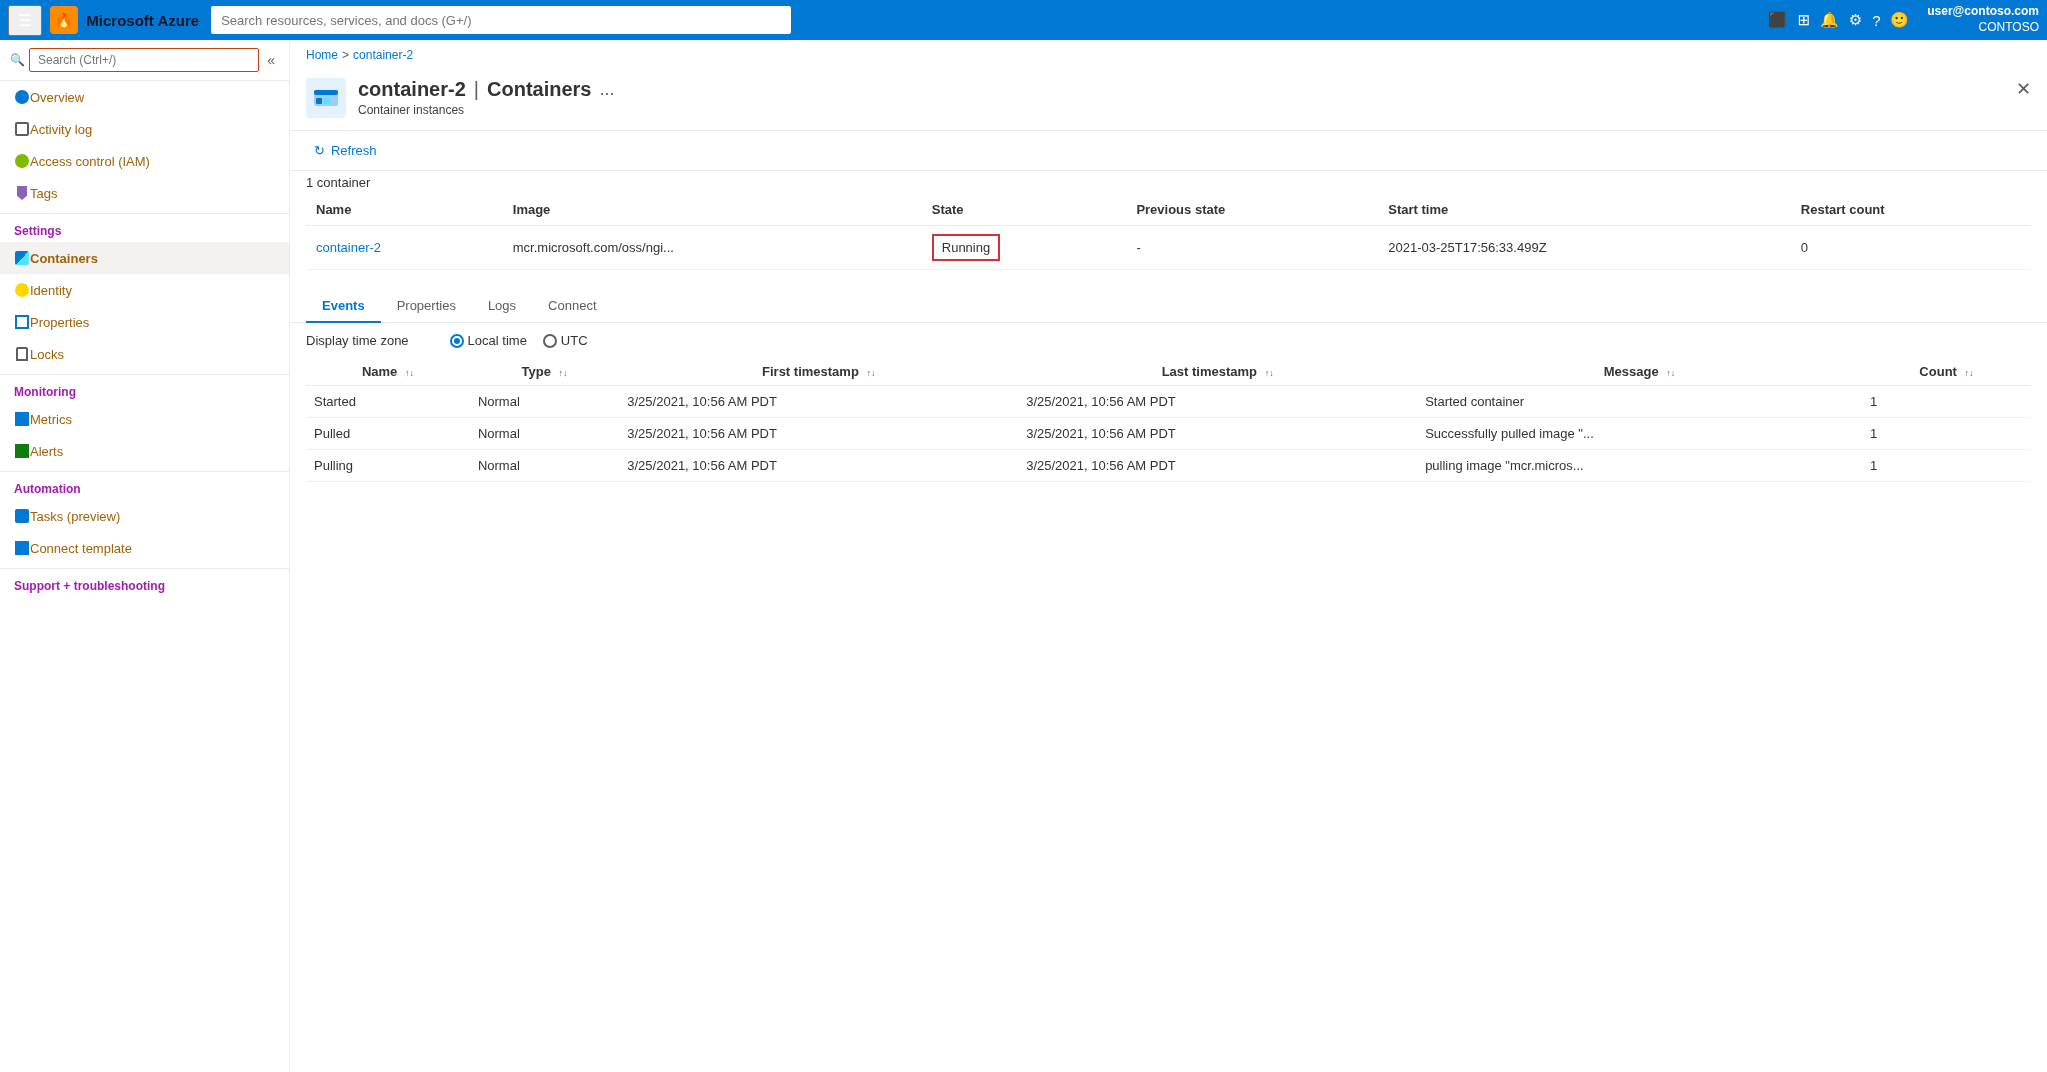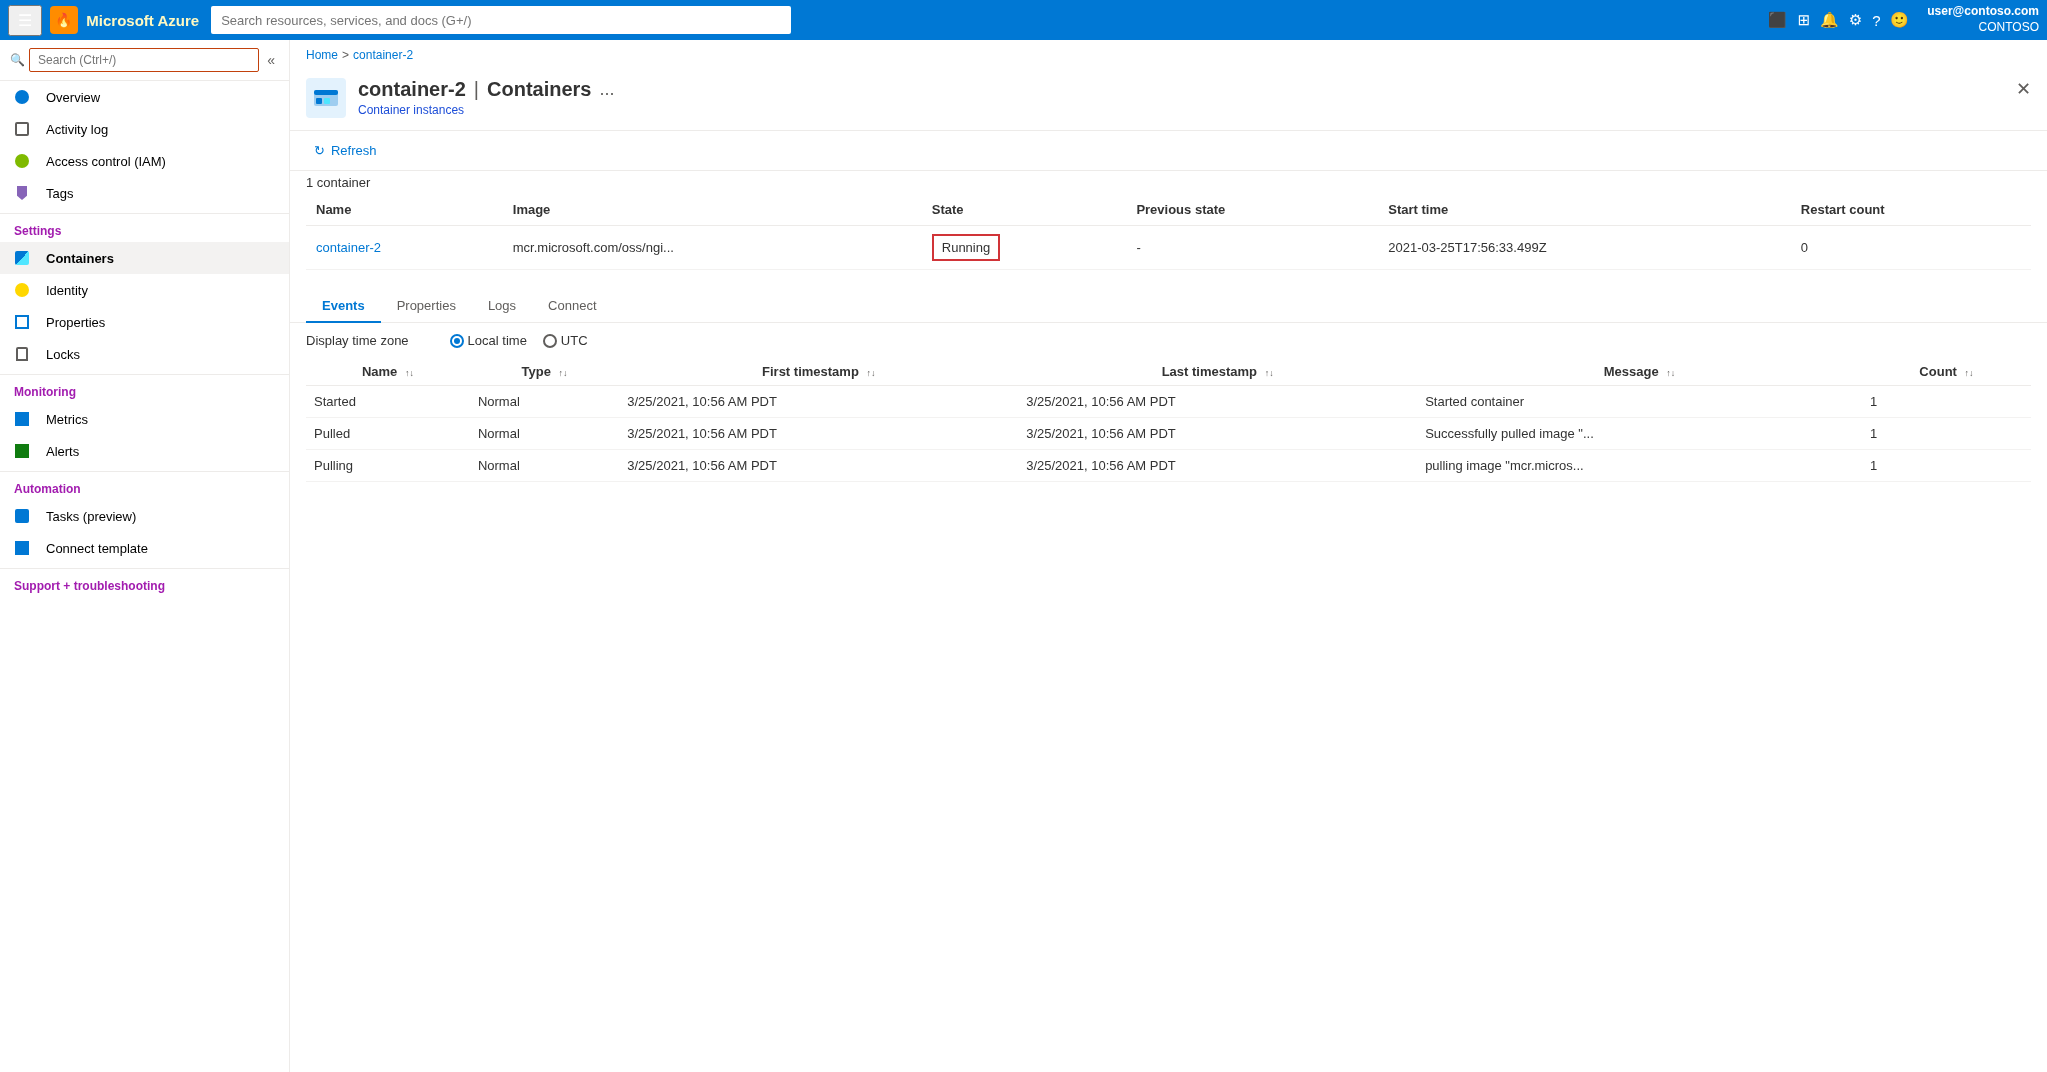--- a/index.html
+++ b/index.html
@@ -9,21 +9,21 @@
     .topnav {
       background: #0078d4;
       display: flex;
       align-items: center;
       height: 40px;
       padding: 0 8px;
       flex-shrink: 0;
       gap: 8px;
     }
     .topnav-hamburger { color: white; font-size: 16px; cursor: pointer; padding: 4px 8px; }
-    .topnav-logo { color: #fef9c3; font-weight: 600; font-size: 15px; margin-right: 4px; }
+    .topnav-logo { color: #0f172a; font-weight: 600; font-size: 15px; margin-right: 4px; }
     .topnav-icon-badge {
       width: 28px; height: 28px; background: #ff8c00; border-radius: 4px;
       display: flex; align-items: center; justify-content: center; font-size: 14px;
     }
     .topnav-search {
       flex: 1; max-width: 580px; height: 28px;
       border: none; border-radius: 2px;
       padding: 0 10px; font-size: 13px; color: #333;
       background: white;
     }
@@ -47,22 +47,22 @@
       border-bottom: 1px solid #edebe9;
     }
     .sidebar-search-input {
       flex: 1; border: 1px solid #c2410c; border-radius: 2px;
       padding: 4px 8px; font-size: 12px; color: #333;
     }
     .sidebar-collapse-btn {
       background: none; border: none; cursor: pointer; color: #605e5c; font-size: 14px; padding: 4px;
     }
     .sidebar-item {
-      display: flex; align-items: center; gap: 16px;
-      padding: 8px 14px; cursor: pointer; color: #000000;
+      display: flex; align-items: center; gap: 0;
+      padding: 8px 14px; cursor: pointer; color: #a16207;
       font-size: 13px; text-decoration: none;
     }
     .sidebar-item.active { background: #f3f2f1; font-weight: 600; }
     .sidebar-item .icon { width: 16px; height: 16px; flex-shrink: 0; display: flex; align-items: center; justify-content: center; }
     .sidebar-section-label {
       padding: 10px 14px 4px; font-size: 12px; font-weight: 600; color: #a21caf;
       border-top: 1px solid #edebe9; margin-top: 4px;
     }
 
     
@@ -80,21 +80,21 @@
       border-bottom: 1px solid #edebe9;
       position: relative;
     }
     .page-header-icon {
       width: 40px; height: 40px; margin-right: 12px; flex-shrink: 0;
       background: #e3f2fd; border-radius: 4px;
       display: flex; align-items: center; justify-content: center;
     }
     .page-header-titles { flex: 1; }
     .page-header-title { font-size: 20px; font-weight: 600; color: #333; display: flex; align-items: center; gap: 8px; }
-    .page-header-subtitle { font-size: 12px; color: #1d4ed8; margin-top: 2px; }
+    .page-header-subtitle { font-size: 12px; color: #404040; margin-top: 2px; }
     .page-header-close { position: absolute; right: 16px; top: 8px; background: none; border: none; font-size: 18px; cursor: pointer; color: #605e5c; }
     .more-btn { background: none; border: none; font-size: 18px; cursor: pointer; color: #605e5c; }
 
     
     .toolbar { padding: 8px 16px; display: flex; align-items: center; gap: 8px; border-bottom: 1px solid #edebe9; }
     .toolbar-btn {
       display: flex; align-items: center; gap: 6px;
       background: none; border: none; cursor: pointer;
       color: #0078d4; font-size: 13px; padding: 4px 8px;
     }

